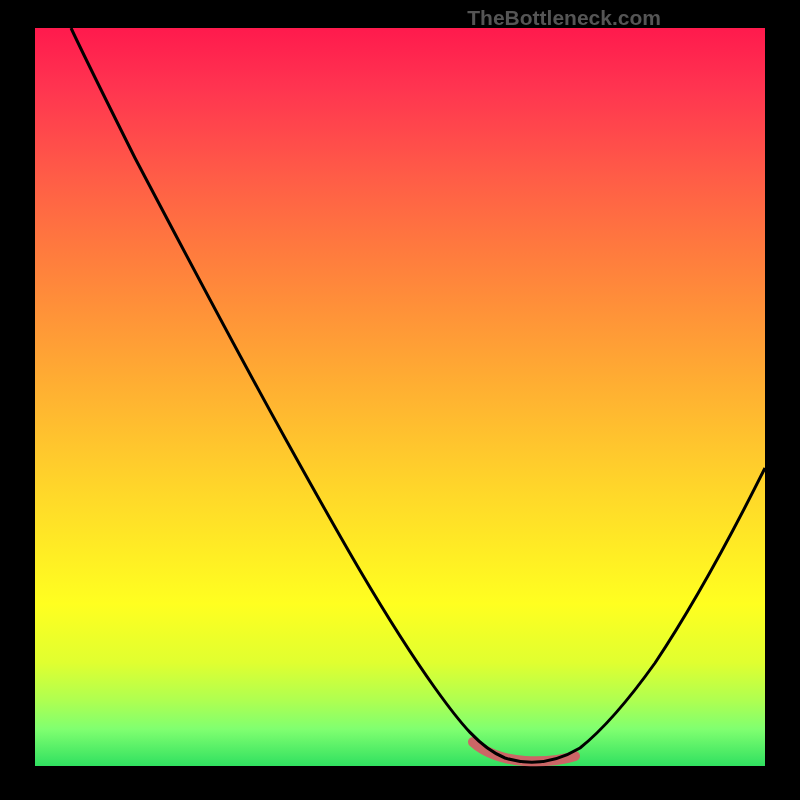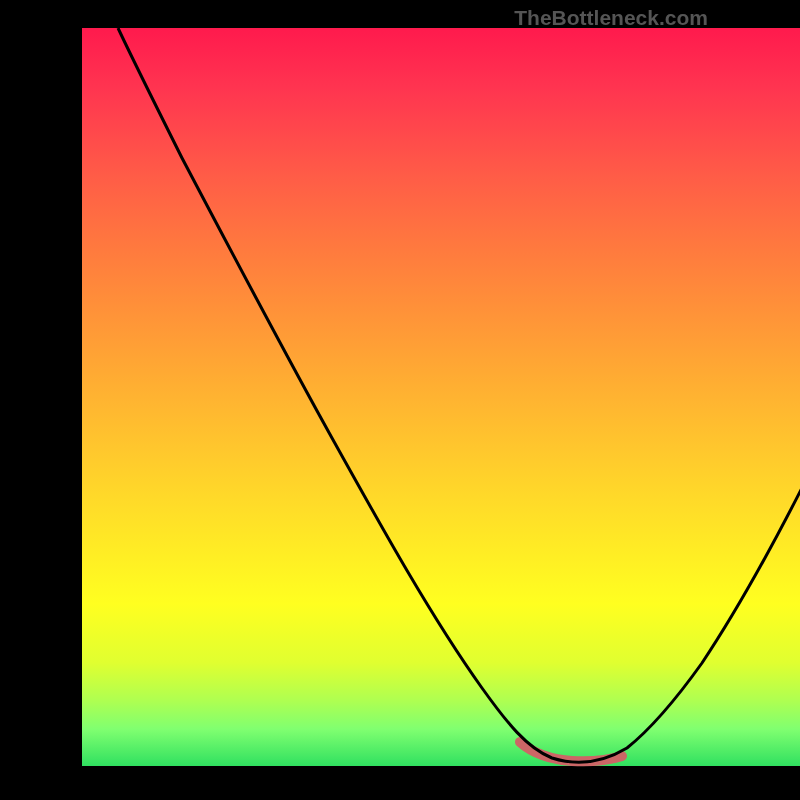--- a/index.html
+++ b/index.html
@@ -9,21 +9,20 @@
     height: 800px;
     background: #000;
     font-family: Arial, sans-serif;
     overflow: hidden;
   }
   .container {
     position: relative;
     width: 675px;
     height: 800px;
     background: #000;
-    margin-left: 47px;
   }
   .watermark {
     position: absolute;
     top: 6px;
     right: 14px;
     color: #555;
     font-size: 21px;
     font-weight: bold;
     z-index: 10;
   }

